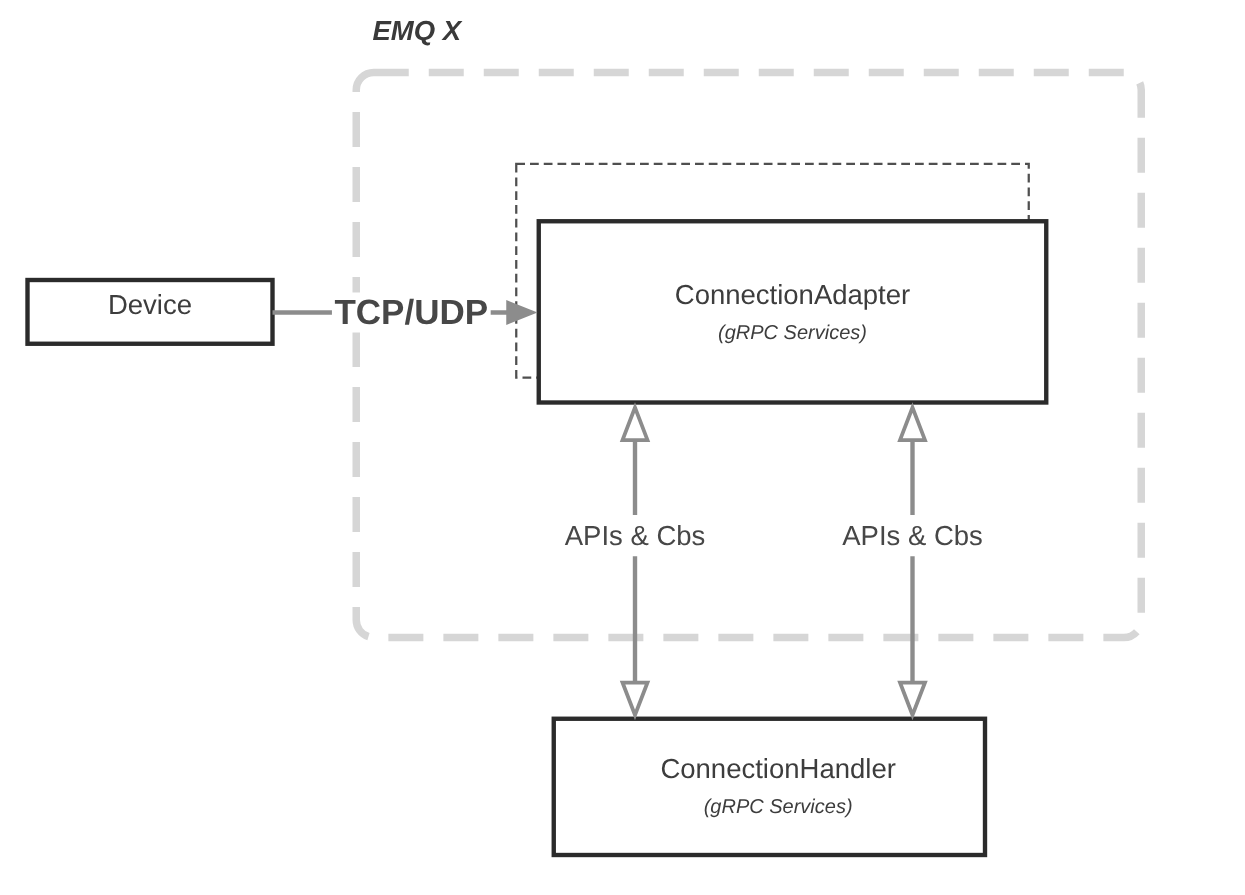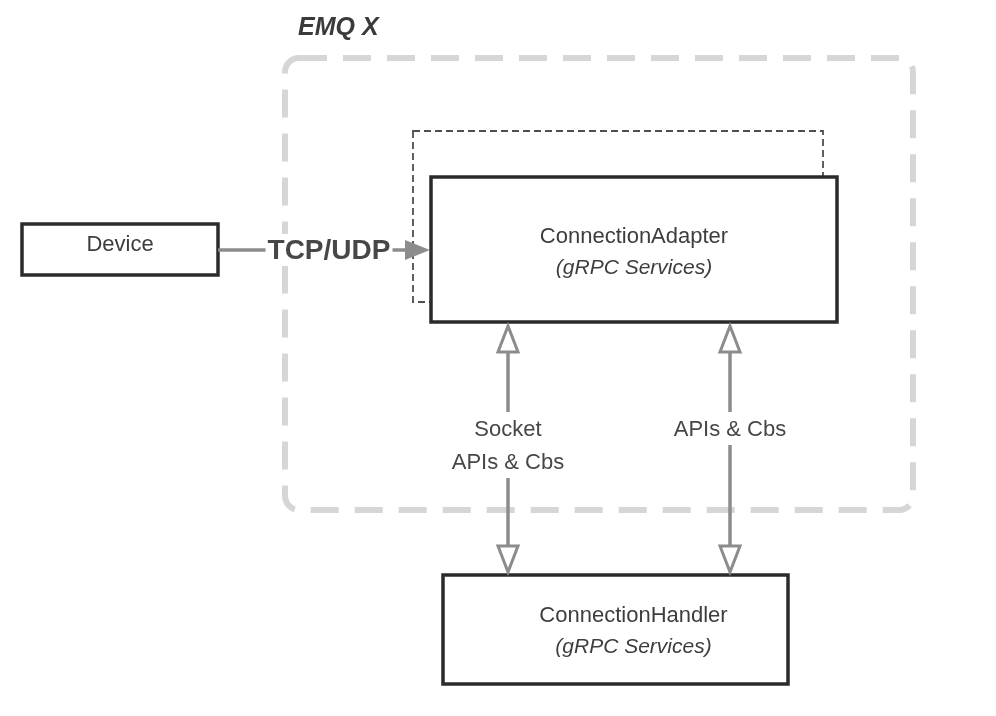--- a/index.html
+++ b/index.html
@@ -22,23 +22,23 @@
   .canvas svg{position:absolute;left:0;top:0;}
   
   .outer-dashed{fill:none;stroke:var(--outer-dash);stroke-width:6;}
   .inner-dashed{fill:none;stroke:var(--inner-dash);stroke-width:1.8;}
   .node-rect{fill:#ffffff;stroke:var(--box-border);stroke-width:3.5;}
   .edge-line{stroke:var(--arrow);stroke-width:3.5;fill:none;}
   .head-solid{fill:var(--arrow);stroke:none;}
   .head-open{fill:#ffffff;stroke:var(--arrow);stroke-width:3;}
   
   .lbl{position:absolute;white-space:nowrap;}
-  .frame-lbl{font-size:25px;font-style:italic;font-weight:600;color:#3a3a3a;}
+  .frame-lbl{font-size:22px;font-style:italic;font-weight:600;color:#3a3a3a;}
   .node-title{font-size:22px;line-height:32px;}
-  .node-sub{font-size:21px;line-height:30px;font-style:italic;}
+  .node-sub{font-size:16px;line-height:30px;font-style:italic;}
   .node-text{
     position:absolute;display:flex;flex-direction:column;
     align-items:center;justify-content:center;text-align:center;
   }
   .edge-lbl{
     font-size:22px;line-height:33px;text-align:center;
     background:var(--bg);padding:0 5px;color:#474747;
     transform:translateX(-50%);
   }
   .tcp-lbl{
@@ -81,29 +81,28 @@
 
   <div class="node-text" style="left:22px;top:224px;width:196px;height:40px;">
     <div class="node-title">Device</div>
   </div>
 
   <div class="node-text" style="left:431px;top:177px;width:406px;height:145px;padding-top:2px;box-sizing:border-box;">
     <div class="node-title">ConnectionAdapter</div>
     <div class="node-sub">(gRPC Services)</div>
   </div>
 
-  <div class="node-text" style="left:461px;top:575px;width:345px;height:109px;">
+  <div class="node-text" style="left:450px;top:575px;width:345px;height:109px;">
     <div class="node-title">ConnectionHandler</div>
     <div class="node-sub">(gRPC Services)</div>
   </div>
 
   <div class="lbl tcp-lbl" style="left:329px;top:250px;">TCP/UDP</div>
 
   <div class="lbl edge-lbl" style="left:508px;top:412px;">
-    <div>Socket</div>
     <div>APIs &amp; Cbs</div>
   </div>
 
   <div class="lbl edge-lbl" style="left:730px;top:412px;">
     <div>APIs &amp; Cbs</div>
   </div>
 
 </div>
 
 </body></html>

